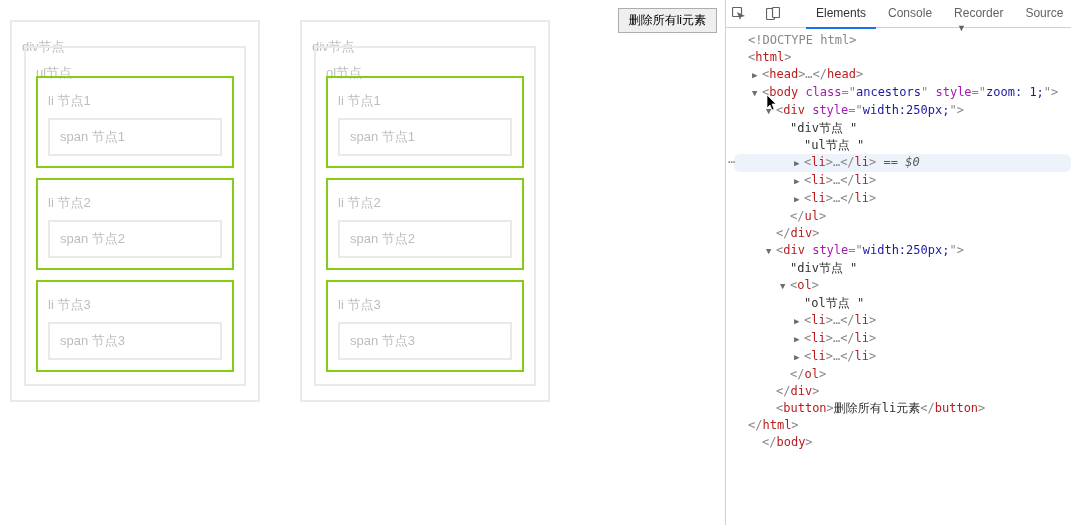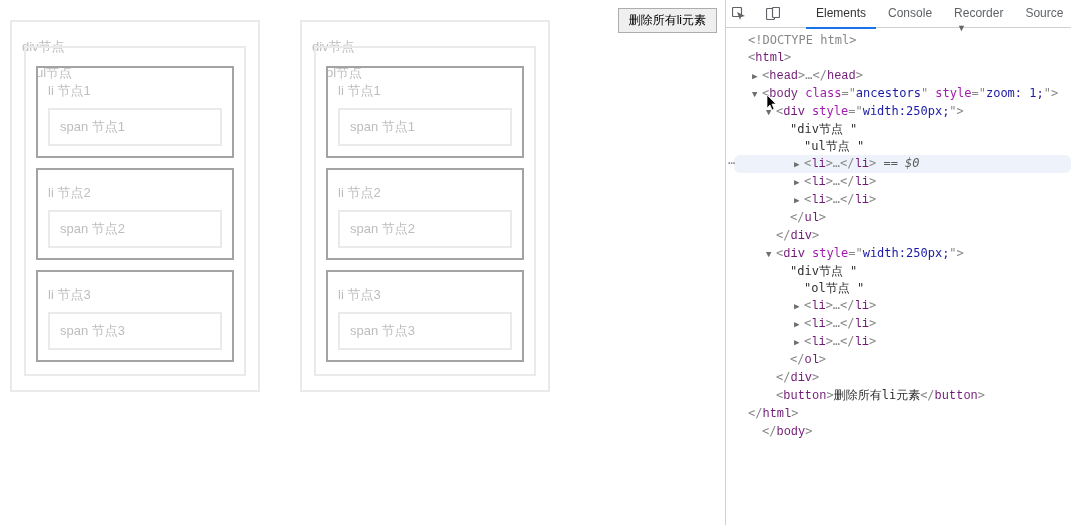--- a/index.html
+++ b/index.html
@@ -37,26 +37,26 @@
     font-size: 13px;
     pointer-events: none;
     margin-top: 12px;
   }
   .box .inner-label {
     color: #bdbdbd;
     font-size: 13px;
   }
   .box-inner {
     border: 2px solid #eaeaea;
-    padding: 8px 10px 12px 10px;
+    padding: 18px 10px 12px 10px;
     margin-top: 6px;
     position: relative;
   }
   .li-box {
-    border: 2px solid #a3a3a3;
+    border: 2px solid #84cc16;
     padding: 14px 10px 10px 10px;
     margin-top: 10px;
     position: relative;
   }
   .span-box {
     border: 2px solid #eaeaea;
     padding: 8px 10px;
     margin-top: 8px;
     color: #bdbdbd;
   }
@@ -148,21 +148,21 @@
   .caret {
     display:inline-block;
     width:10px;
     color:#6e6e6e;
     cursor:pointer;
   }
   .caret.down::before{ content:"▼"; font-size:9px;}
   .caret.right::before{ content:"▶"; font-size:9px;}
   .caret.none::before{ content:" ";}
   .t-gray { color:#888; }
-  .t-tag { color:#701a75;font-family:Liberation Mono, monospace; }
+  .t-tag { color:#b91c1c; }
   .t-attr-name { color:#a21caf; }
   .t-attr-val { color:#1a1aa6; }
   .t-text { color:#303030; }
   .t-eq0 { color:#5b5b5b; font-style: italic; }
   .indent0{padding-left:4px;}
   .indent1{padding-left:18px;}
   .indent2{padding-left:32px;}
   .indent3{padding-left:46px;}
   .indent4{padding-left:60px;}
   .cursor-arrow {
@@ -253,20 +253,21 @@
     <div class="row indent2"><span class="caret down"></span><span class="t-gray">&lt;</span><span class="t-tag">div</span> <span class="t-attr-name">style</span><span class="t-gray">="</span><span class="t-attr-val">width:250px;</span><span class="t-gray">"&gt;</span></div>
     <div class="row indent3"><span class="caret none"></span><span class="t-text">"div节点 "</span></div>
     <div class="row indent4"><span class="caret none"></span><span class="t-text">"ul节点 "</span></div>
     <div class="row indent4 selected"><span class="caret right"></span><span class="t-gray">&lt;</span><span class="t-tag">li</span><span class="t-gray">&gt;…&lt;/</span><span class="t-tag">li</span><span class="t-gray">&gt;</span> <span class="t-eq0">== $0</span></div>
     <div class="row indent4"><span class="caret right"></span><span class="t-gray">&lt;</span><span class="t-tag">li</span><span class="t-gray">&gt;…&lt;/</span><span class="t-tag">li</span><span class="t-gray">&gt;</span></div>
     <div class="row indent4"><span class="caret right"></span><span class="t-gray">&lt;</span><span class="t-tag">li</span><span class="t-gray">&gt;…&lt;/</span><span class="t-tag">li</span><span class="t-gray">&gt;</span></div>
     <div class="row indent3"><span class="caret none"></span><span class="t-gray">&lt;/</span><span class="t-tag">ul</span><span class="t-gray">&gt;</span></div>
     <div class="row indent2"><span class="caret none"></span><span class="t-gray">&lt;/</span><span class="t-tag">div</span><span class="t-gray">&gt;</span></div>
     <div class="row indent2"><span class="caret down"></span><span class="t-gray">&lt;</span><span class="t-tag">div</span> <span class="t-attr-name">style</span><span class="t-gray">="</span><span class="t-attr-val">width:250px;</span><span class="t-gray">"&gt;</span></div>
     <div class="row indent3"><span class="caret none"></span><span class="t-text">"div节点 "</span></div>
+    <div class="row indent3"><span class="caret down"></span><span class="t-gray">&lt;</span><span class="t-tag">ol</span><span class="t-gray">&gt;</span></div>
     <div class="row indent4"><span class="caret none"></span><span class="t-text">"ol节点 "</span></div>
     <div class="row indent4"><span class="caret right"></span><span class="t-gray">&lt;</span><span class="t-tag">li</span><span class="t-gray">&gt;…&lt;/</span><span class="t-tag">li</span><span class="t-gray">&gt;</span></div>
     <div class="row indent4"><span class="caret right"></span><span class="t-gray">&lt;</span><span class="t-tag">li</span><span class="t-gray">&gt;…&lt;/</span><span class="t-tag">li</span><span class="t-gray">&gt;</span></div>
     <div class="row indent4"><span class="caret right"></span><span class="t-gray">&lt;</span><span class="t-tag">li</span><span class="t-gray">&gt;…&lt;/</span><span class="t-tag">li</span><span class="t-gray">&gt;</span></div>
     <div class="row indent3"><span class="caret none"></span><span class="t-gray">&lt;/</span><span class="t-tag">ol</span><span class="t-gray">&gt;</span></div>
     <div class="row indent2"><span class="caret none"></span><span class="t-gray">&lt;/</span><span class="t-tag">div</span><span class="t-gray">&gt;</span></div>
     <div class="row indent2"><span class="caret none"></span><span class="t-gray">&lt;</span><span class="t-tag">button</span><span class="t-gray">&gt;</span><span class="t-text">删除所有li元素</span><span class="t-gray">&lt;/</span><span class="t-tag">button</span><span class="t-gray">&gt;</span></div>
     <div class="row indent0"><span class="caret none"></span><span class="t-gray">&lt;/</span><span class="t-tag">html</span><span class="t-gray">&gt;</span></div>
     <div class="row indent1"><span class="caret none"></span><span class="t-gray">&lt;/</span><span class="t-tag">body</span><span class="t-gray">&gt;</span></div>
   </div>

